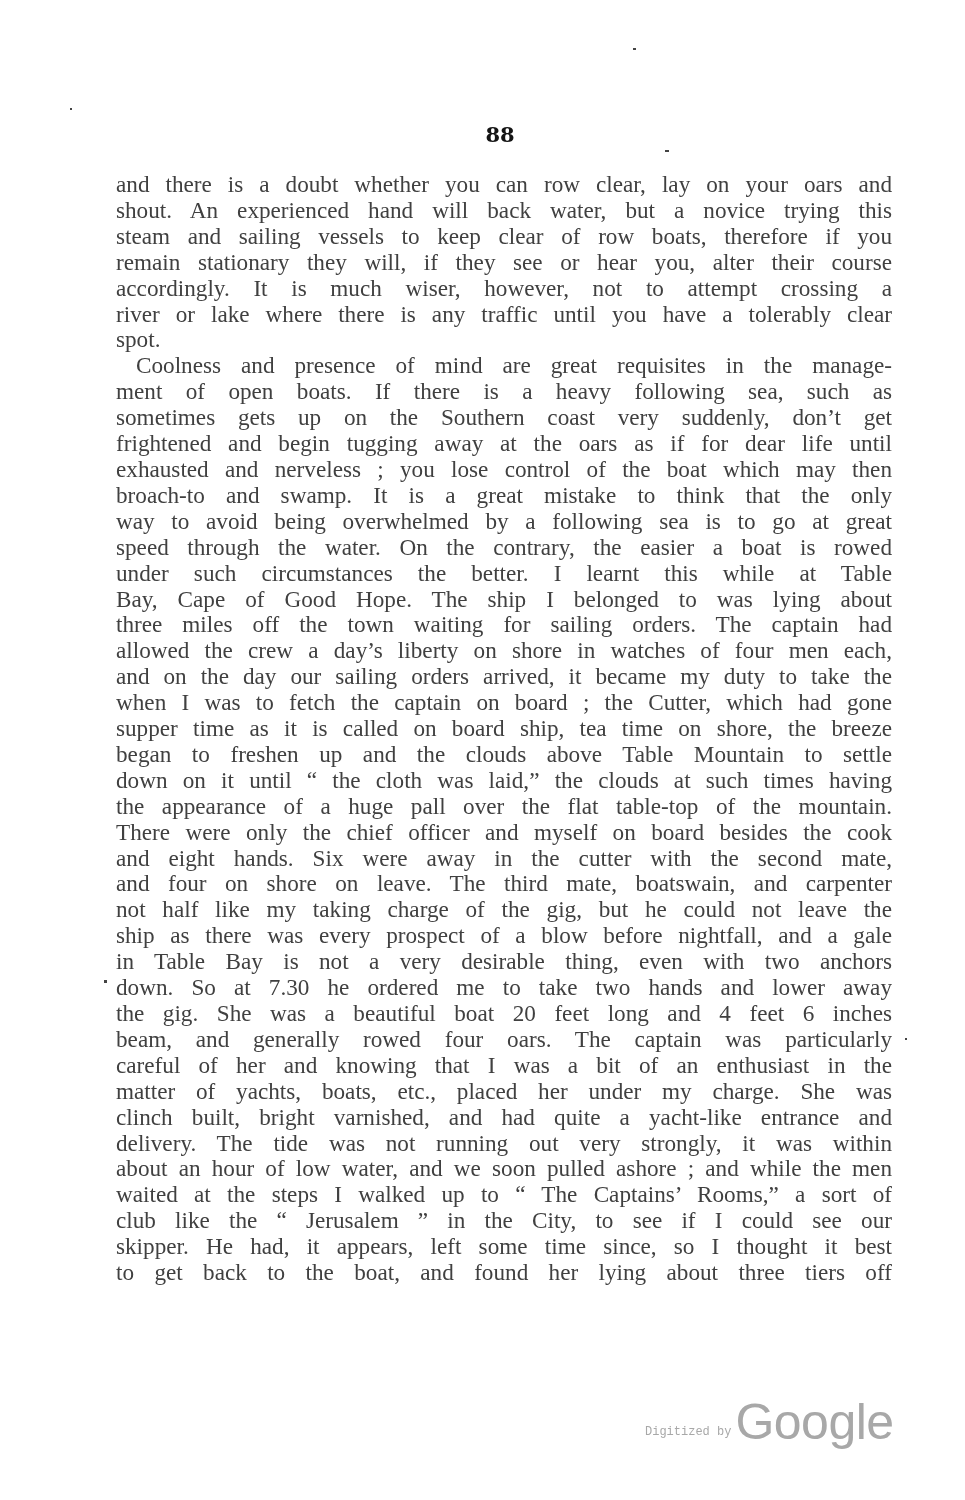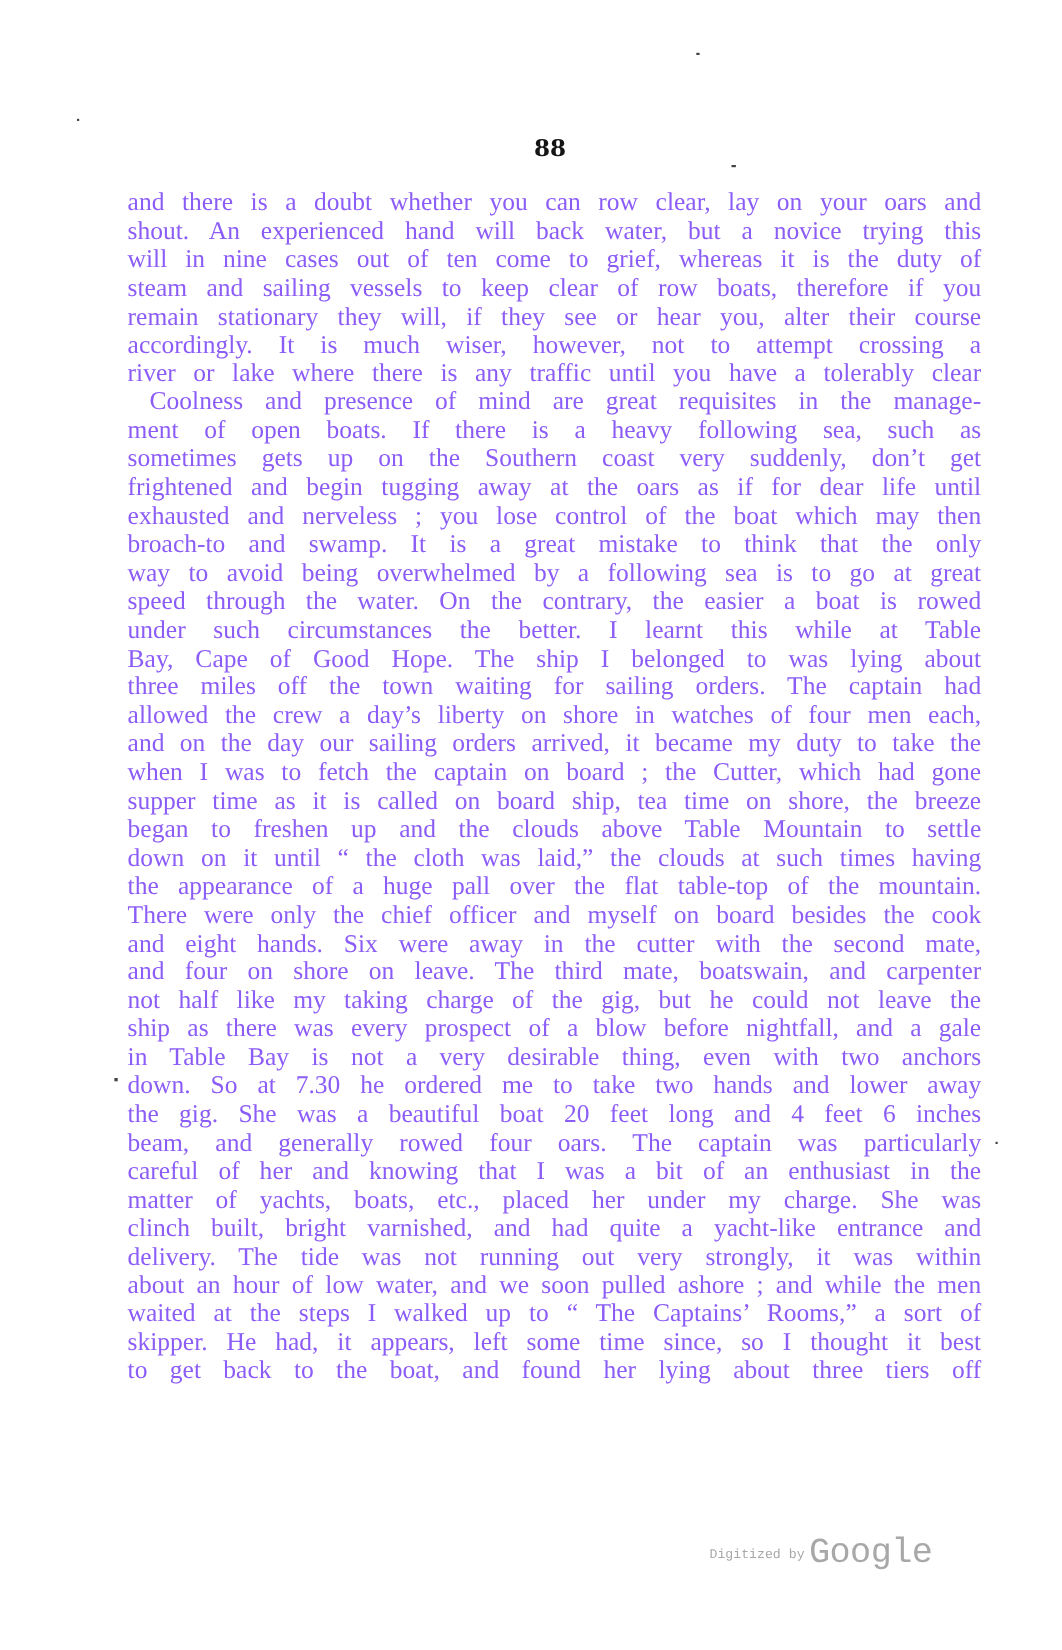--- a/index.html
+++ b/index.html
@@ -5,56 +5,56 @@
   html, body { margin: 0; padding: 0; background: #ffffff; }
   body { width: 965px; height: 1500px; position: relative; overflow: hidden; }
   .page { position: absolute; left: 0; top: 0; width: 922px; height: 1500px; background: #ffffff; }
   .page-number {
     position: absolute; left: 0; width: 1000px; top: 122px; text-align: center;
     font-family: "DejaVu Serif", serif; font-weight: bold; font-size: 21px;
     color: #141414; letter-spacing: 0px;
   }
   .text-block {
     position: absolute; left: 116px; top: 172px; width: 776px;
-    font-family: "Liberation Serif", serif; font-size: 23.2px; color: #8b5cf6;
+    font-family: "Liberation Serif", serif; font-size: 23.2px; color: #404040;
   }
   .line {
     height: 25.92px; line-height: 25.92px; white-space: nowrap;
     text-align: justify; text-align-last: justify; overflow: visible;
   }
   .line.last { text-align-last: left; }
   .line.indent { padding-left: 20px; }
   .speck { position: absolute; background: #444; }
   .watermark {
     position: absolute; left: 645px; top: 1393px;
     color: #a8a8a8; white-space: nowrap;
   }
   .wm-small { font-family: Liberation Mono, monospace; font-size: 12px; vertical-align: 4px; }
-  .wm-big { font-family: Liberation Mono, monospace; font-size: 32px; letter-spacing: -0.5px; }
+  .wm-big { font-family: Liberation Sans, sans-serif; font-size: 50px; letter-spacing: -0.5px; }
 </style>
 </head>
 <body>
 
 <div class="page">
   <span class="speck" style="left:633px;top:48px;width:3px;height:2px;"></span>
   <span class="speck" style="left:70px;top:108px;width:2px;height:2px;"></span>
   <span class="speck" style="left:665px;top:150px;width:4px;height:2px;"></span>
   <span class="speck" style="left:104px;top:980px;width:3px;height:3px;"></span>
   <span class="speck" style="left:905px;top:1038px;width:2px;height:2px;"></span>
 
   <div class="page-number">88</div>
 
   <div class="text-block" id="text-block">
       <div class="line">and there is a doubt whether you can row clear, lay on your oars and</div>
       <div class="line">shout.  An experienced hand will back water, but a novice trying this</div>
-      <div class="line">will in nine cases out of ten come to grief, whereas it is the duty of</div>
       <div class="line">steam and sailing vessels to keep clear of row boats, therefore if you</div>
       <div class="line">remain stationary they will, if they see or hear you, alter their course</div>
       <div class="line">accordingly.  It is much wiser, however, not to attempt crossing a</div>
       <div class="line">river or lake where there is any traffic until you have a tolerably clear</div>
+      <div class="line last">spot.</div>
       <div class="line indent">Coolness and presence of mind are great requisites in the manage-</div>
       <div class="line">ment of open boats.  If there is a heavy following sea, such as</div>
       <div class="line">sometimes gets up on the Southern coast very suddenly, don’t get</div>
       <div class="line">frightened and begin tugging away at the oars as if for dear life until</div>
       <div class="line">exhausted and nerveless ; you lose control of the boat which may then</div>
       <div class="line">broach-to and swamp.  It is a great mistake to think that the only</div>
       <div class="line">way to avoid being overwhelmed by a following sea is to go at great</div>
       <div class="line">speed through the water.  On the contrary, the easier a boat is rowed</div>
       <div class="line">under such circumstances the better.  I learnt this while at Table</div>
       <div class="line">Bay, Cape of Good Hope.  The ship I belonged to was lying about</div>
@@ -74,20 +74,21 @@
       <div class="line">in Table Bay is not a very desirable thing, even with two anchors</div>
       <div class="line">down.  So at 7.30 he ordered me to take two hands and lower away</div>
       <div class="line">the gig.  She was a beautiful boat 20 feet long and 4 feet 6 inches</div>
       <div class="line">beam, and generally rowed four oars.  The captain was particularly</div>
       <div class="line">careful of her and knowing that I was a bit of an enthusiast in the</div>
       <div class="line">matter of yachts, boats, etc., placed her under my charge.  She was</div>
       <div class="line">clinch built, bright varnished, and had quite a yacht-like entrance and</div>
       <div class="line">delivery.  The tide was not running out very strongly, it was within</div>
       <div class="line">about an hour of low water, and we soon pulled ashore ; and while the men</div>
       <div class="line">waited at the steps I walked up to “ The Captains’ Rooms,” a sort of</div>
+      <div class="line">club like the “ Jerusalem ” in the City, to see if I could see our</div>
       <div class="line">skipper.  He had, it appears, left some time since, so I thought it best</div>
       <div class="line">to get back to the boat, and found her lying about three tiers off</div>
     </div>
 
   <div class="watermark">
     <span class="wm-small">Digitized by</span>
     <span class="wm-big">Google</span>
   </div>
 </div>
 

